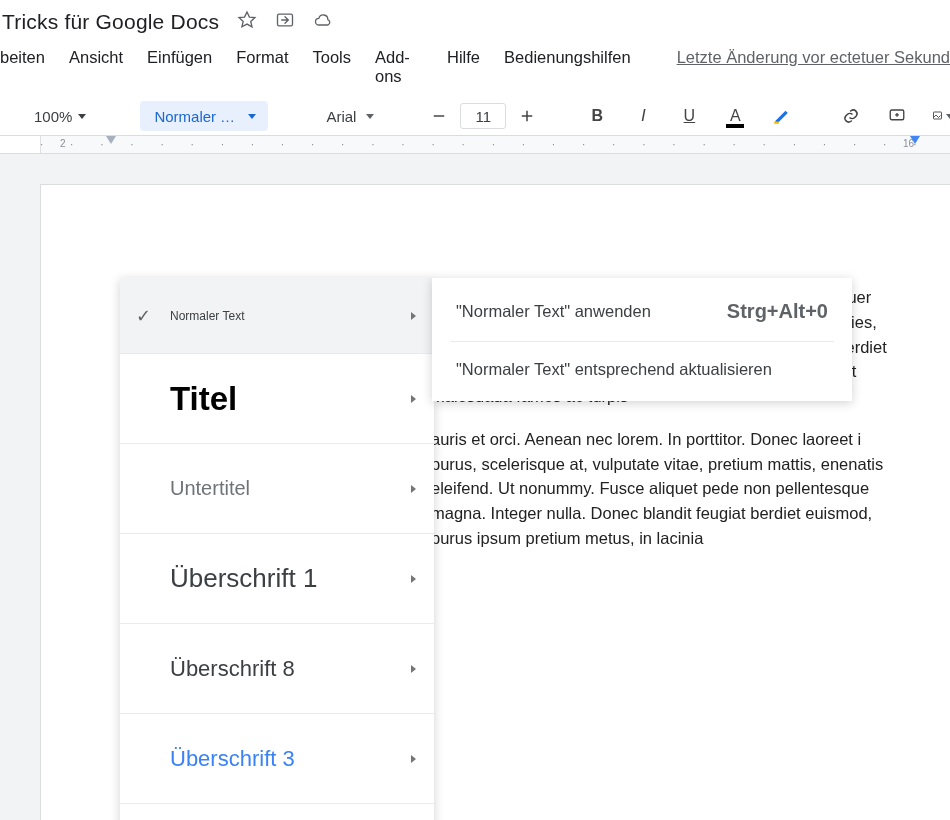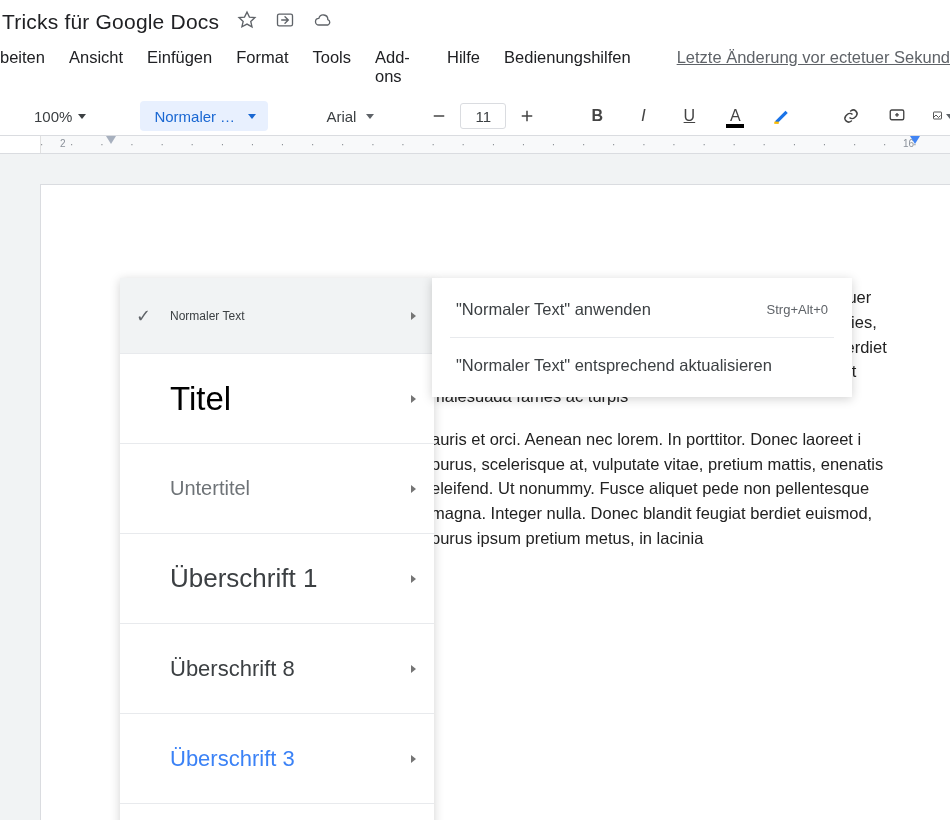--- a/index.html
+++ b/index.html
@@ -235,21 +235,21 @@
       color: #5f6368;
       font-size: 18px;
     }
     .style-menu-item .arrow {
       position: absolute;
       right: 18px;
       color: #757575;
       font-size: 11px;
     }
     .smi-normal { font-size: 12px; }
-    .smi-titel { font-size: 33px; font-weight: 400; color: #000;}
+    .smi-titel { font-size: 33px; font-weight: 700; color: #000;}
     .smi-untertitel { font-size: 20px; color: #6e7377; }
     .smi-h1 { font-size: 26px; font-weight: 400; }
     .smi-h2 { font-size: 22px; font-weight: 400; }
     .smi-h3 { font-size: 22px; color: #3b82f6; }
 
     
     .sub-menu {
       position: absolute;
       left: 432px;
       top: 124px;
@@ -266,21 +266,21 @@
       padding: 14px 24px;
       font-size: 16.5px;
       color: #3c4043;
       cursor: pointer;
     }
     .sub-menu-divider {
       height: 1px;
       background: #e8eaed;
       margin: 4px 18px;
     }
-    .sub-menu-item .shortcut { color: #5f6368; font-size: 13px; }
+    .sub-menu-item .shortcut { color: #5f6368; font-size: 20px; font-weight: bold; }
 
     .tri-down {
       display: inline-block;
       width: 0; height: 0;
       border-left: 4px solid transparent;
       border-right: 4px solid transparent;
       border-top: 5px solid currentColor;
     }
     .tri-right {
       display: inline-block;

